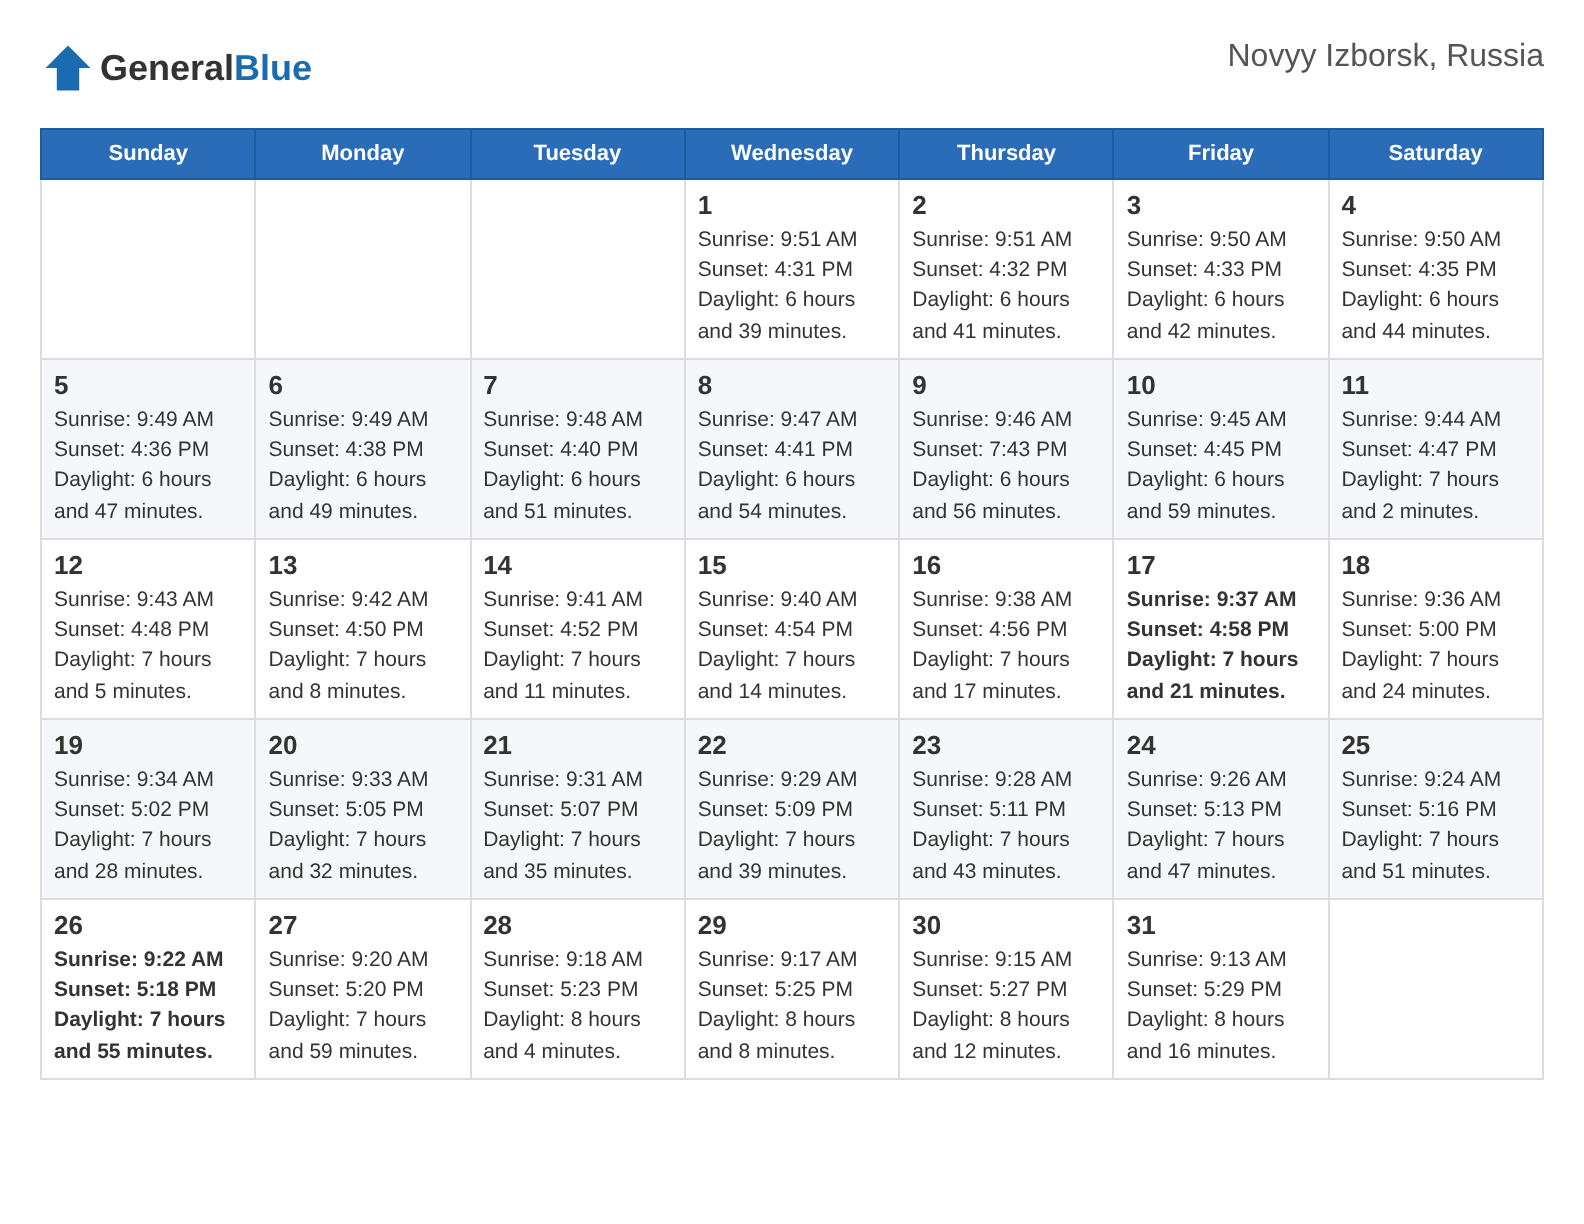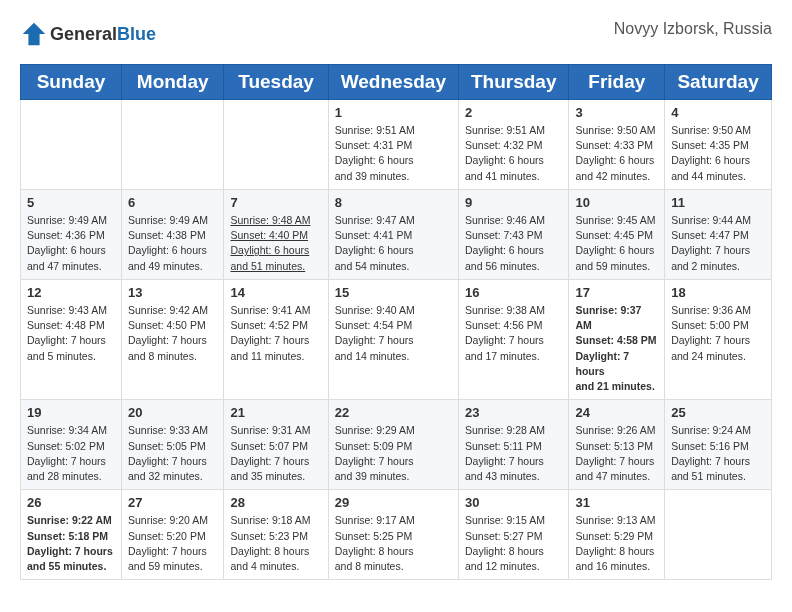--- a/index.html
+++ b/index.html
@@ -39,22 +39,22 @@
     }
     .calendar {
       width: 100%;
       border-collapse: collapse;
       border: 1px solid #ccc;
     }
     .calendar th {
       background-color: #2a6cb8;
       color: #fff;
       text-align: center;
-      padding: 6px 12px;
-      font-size: 19px;
+      padding: 6px 0;
+      font-size: 11px;
       border: 1px solid #1a5ca0;
     }
     .calendar td {
       vertical-align: top;
       padding: 5px 6px;
       border: 1px solid #ddd;
       width: calc(100% / 7);
       font-size: 10.5px;
       color: #333;
       height: 90px;
@@ -151,21 +151,21 @@
         </td>
         <td>
           <div class="day-number">6</div>
           <div class="day-info" style="white-space: pre-line;">Sunrise: 9:49 AM
 Sunset: 4:38 PM
 Daylight: 6 hours
 and 49 minutes.</div>
         </td>
         <td>
           <div class="day-number">7</div>
-          <div class="day-info" style="white-space: pre-line; text-decoration: underline;">Sunrise: 9:48 AM
+          <div class="day-info" style="white-space: pre-line;">Sunrise: 9:48 AM
 Sunset: 4:40 PM
 Daylight: 6 hours
 and 51 minutes.</div>
         </td>
         <td>
           <div class="day-number">8</div>
           <div class="day-info" style="white-space: pre-line;">Sunrise: 9:47 AM
 Sunset: 4:41 PM
 Daylight: 6 hours
 and 54 minutes.</div>

